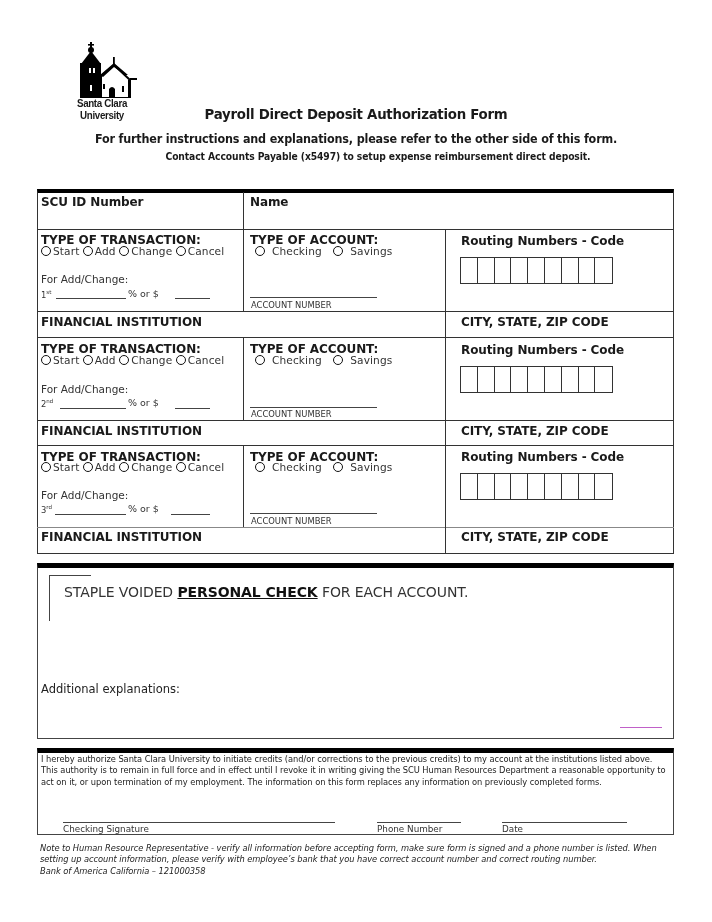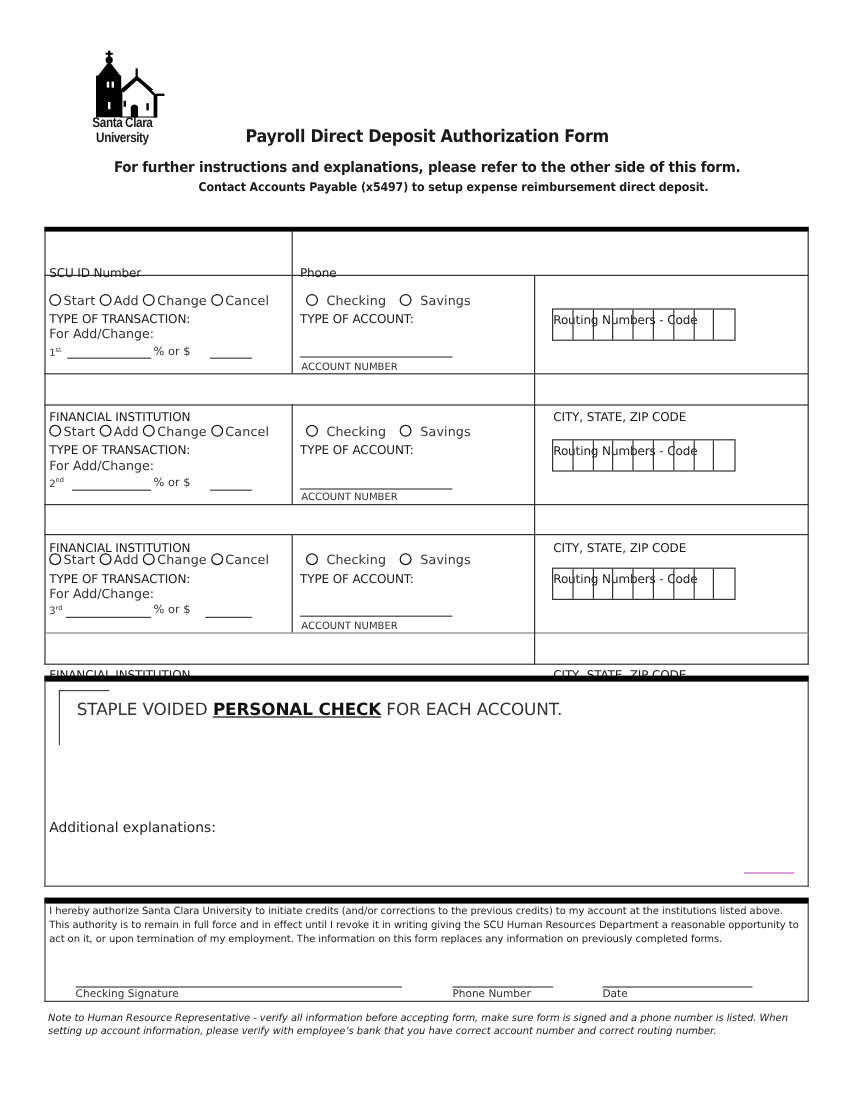--- a/index.html
+++ b/index.html
@@ -13,21 +13,21 @@
   .logo svg { display: block; }
   .logo-text { left: 68px; top: 97px; width: 80px; text-align: center; font-family: "Liberation Sans", sans-serif; font-weight: bold; font-size: 11.5px; line-height: 12px; letter-spacing: -0.4px; transform: scaleX(0.85); transform-origin: left top; }
   .title { left: 0; width: 712px; top: 106px; text-align: center; font-family: "DejaVu Sans", sans-serif; font-weight: bold; font-size: 14.5px; letter-spacing: -0.3px; transform: scaleX(0.92); }
   .subtitle { left: 0; width: 712px; top: 132px; text-align: center; font-weight: bold; font-size: 12.2px; letter-spacing: -0.2px; transform: scaleX(0.92); }
   .subtitle2 { left: 0; width: 756px; top: 151px; text-align: center; font-weight: bold; font-size: 10px; letter-spacing: -0.1px; transform: scaleX(0.92); }
 
   
   .tbl { left: 37px; top: 189px; width: 637px; height: 365px; border: 1px solid #333; border-top: 4px solid #000; }
   .hline { position: absolute; height: 0; border-top: 1px solid #333; }
   .vline { position: absolute; width: 0; border-left: 1px solid #333; }
-  .lbl { position: absolute; font-size: 10px; font-weight: normal; letter-spacing: -0.1px; white-space: nowrap; margin-top: 28px; }
+  .lbl { position: absolute; font-size: 12px; font-weight: bold; letter-spacing: -0.1px; white-space: nowrap; }
   .opt { position: absolute; font-size: 10.6px; color: #333; white-space: nowrap; letter-spacing: 0.1px; }
   .radio { display: inline-block; width: 10px; height: 10px; border: 1.5px solid #111; border-radius: 50%; vertical-align: -1px; margin-right: 2px; }
   .radio.thin { border-width: 1.2px; }
   .small { position: absolute; font-size: 8.4px; color: #333; white-space: nowrap; }
   .txt { position: absolute; font-size: 10.5px; color: #333; white-space: nowrap; }
   .uline { position: absolute; border-top: 1px solid #444; height: 0; }
   sup { font-size: 5.5px; vertical-align: 4px; }
 
   .routing { position: absolute; display: flex; height: 27px; border: 1px solid #333; }
   .routing .cell { width: 16.8px; height: 100%; border-right: 1px solid #333; }
@@ -100,21 +100,21 @@
 <div class="hline" style="left:37px; top:445px; width:637px; border-top-width:1.5px;"></div>
 <div class="hline" style="left:37px; top:527px; width:637px; border-color:#888;"></div>
 
 <div class="vline" style="left:243px; top:192px; height:119px;"></div>
 <div class="vline" style="left:445px; top:229px; height:325px;"></div>
 <div class="vline" style="left:243px; top:337px; height:83px;"></div>
 <div class="vline" style="left:243px; top:445px; height:82px;"></div>
 
 <div class="lbl" style="left:41px; top:195px;">SCU ID Number</div>
 <div class="abs" style="left:38px; top:206px; width:204px; height:22px;"></div>
-<div class="lbl" style="left:250px; top:195px;">Phone</div>
+<div class="lbl" style="left:250px; top:195px;">Name</div>
 <div class="abs" style="left:245px; top:206px; width:428px; height:22px;"></div>
 
 <div>
   <div class="lbl" style="left:41px; top:233px;">TYPE OF TRANSACTION:</div>
   <div class="opt" style="left:41px; top:245px;">
     <span><span class="radio"></span><span>Start</span></span>
     <span><span class="radio"></span><span>Add</span></span>
     <span><span class="radio"></span><span>Change</span></span>
     <span><span class="radio"></span><span>Cancel</span></span>
   </div>
@@ -239,13 +239,14 @@
 
 <div class="uline" style="left:63px; top:822px; width:272px;"></div>
 <div class="abs siglbl" style="left:63px; top:824px;">Checking Signature</div>
 <div class="uline" style="left:377px; top:822px; width:84px;"></div>
 <div class="abs siglbl" style="left:377px; top:824px;">Phone Number</div>
 <div class="uline" style="left:502px; top:822px; width:125px;"></div>
 <div class="abs siglbl" style="left:502px; top:824px;text-align:center;">Date</div>
 
 <div class="abs note">
   <div>Note to Human Resource Representative - verify all information before accepting form, make sure form is signed and a phone number is listed.  When setting up account information, please verify with employee’s bank that you have correct account number and correct routing number.</div>
+  <div>Bank of America California – 121000358</div>
 </div>
 
 </body></html>

